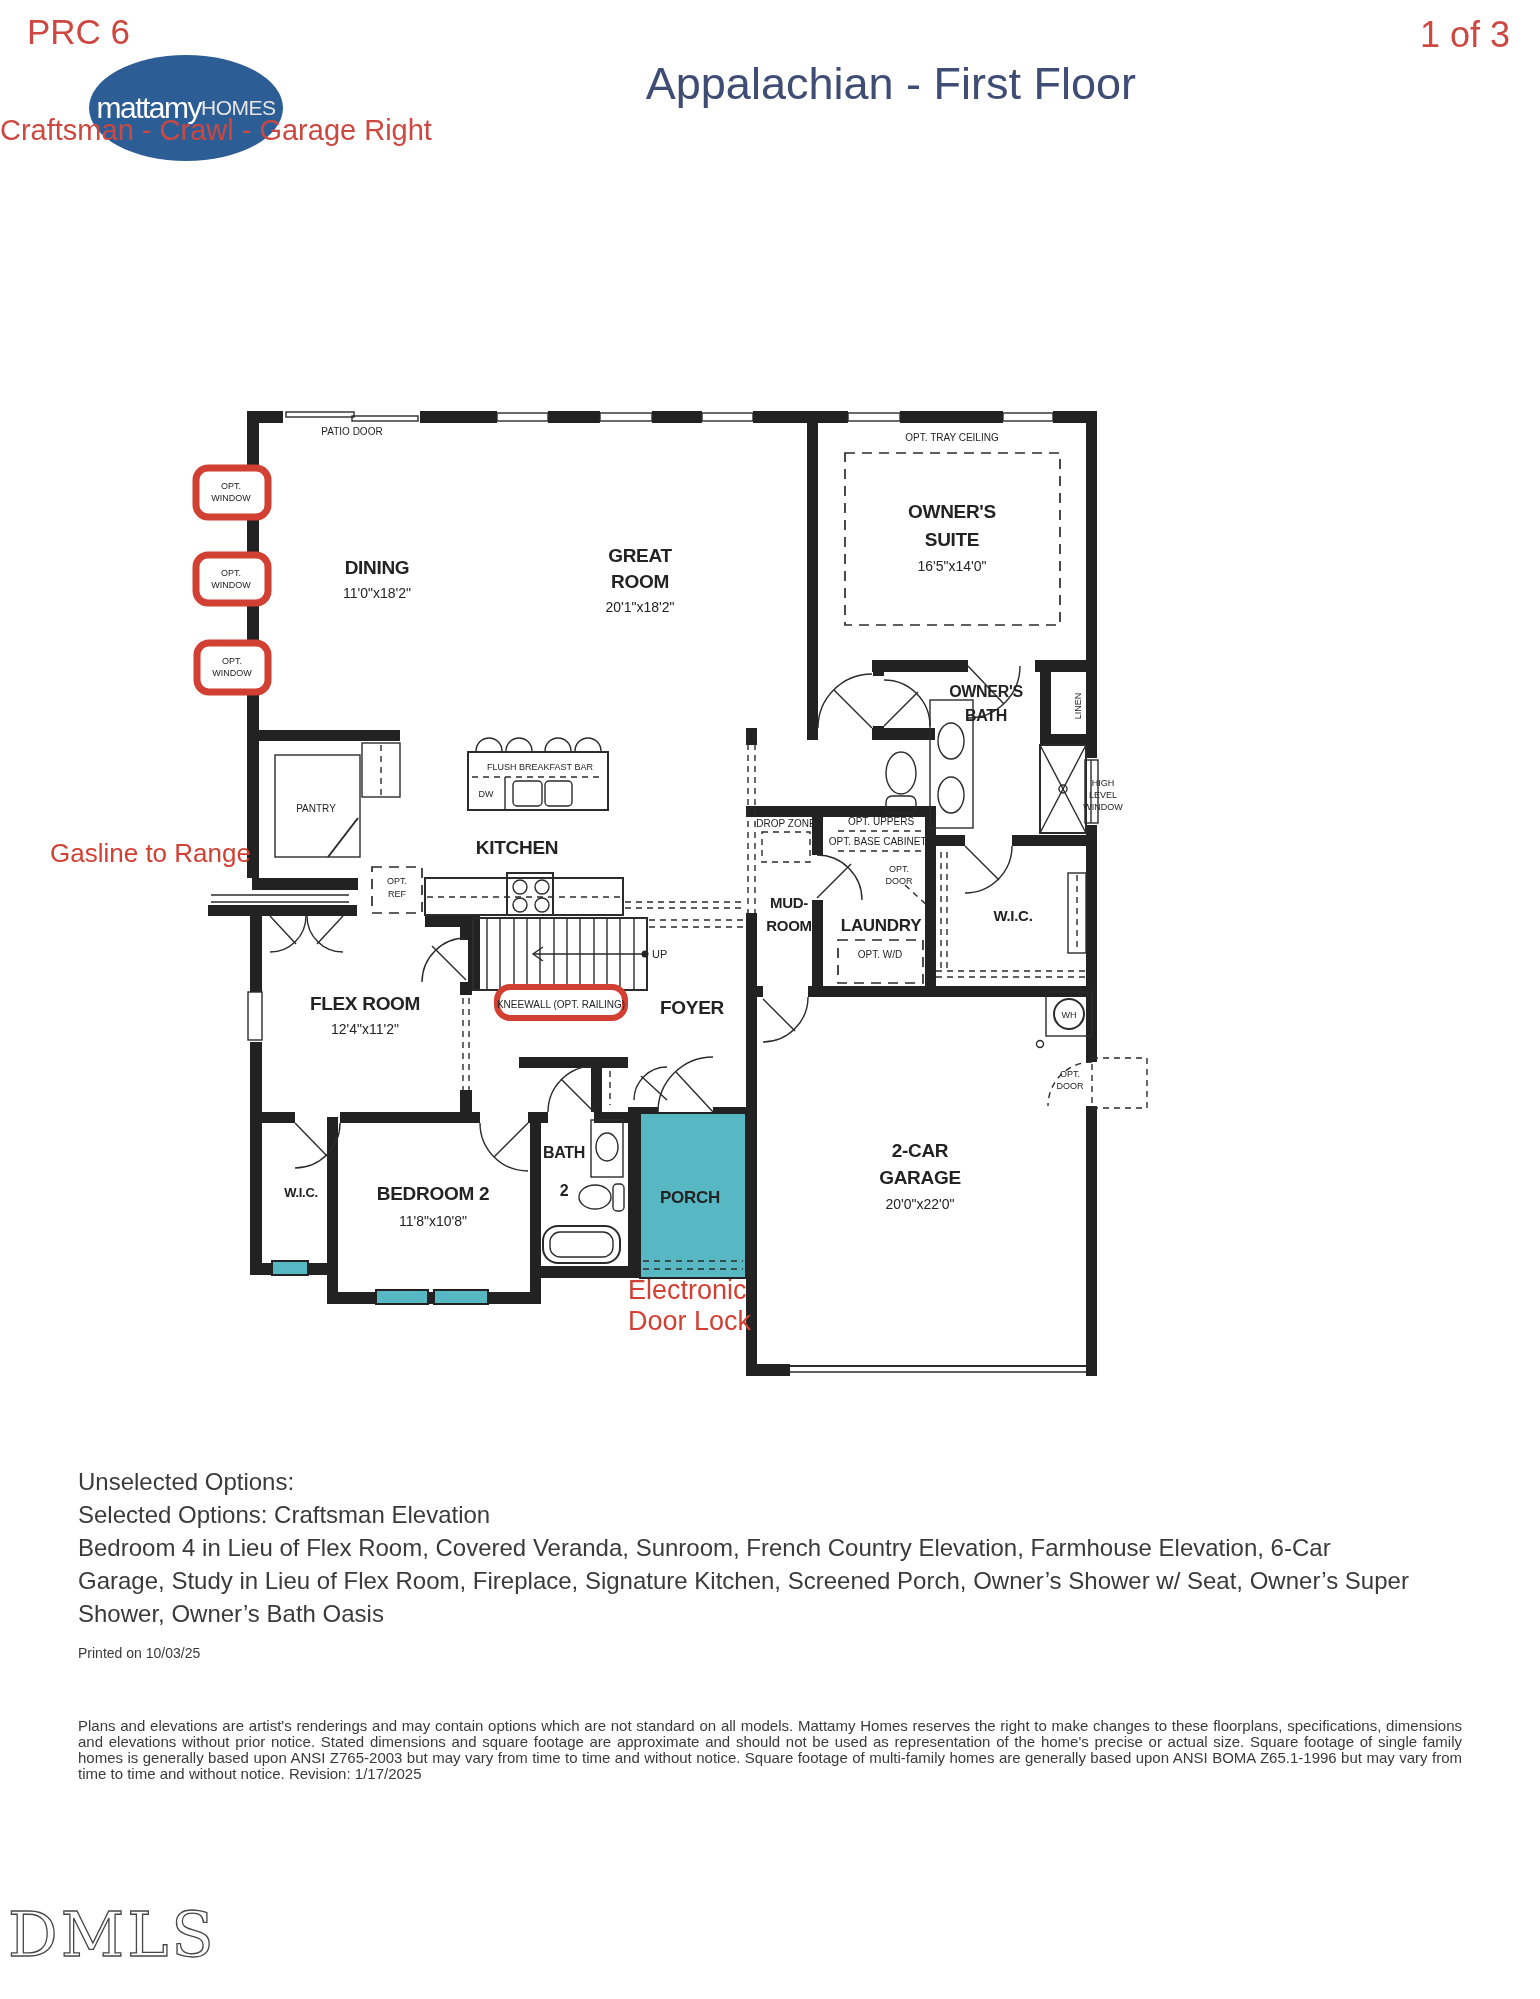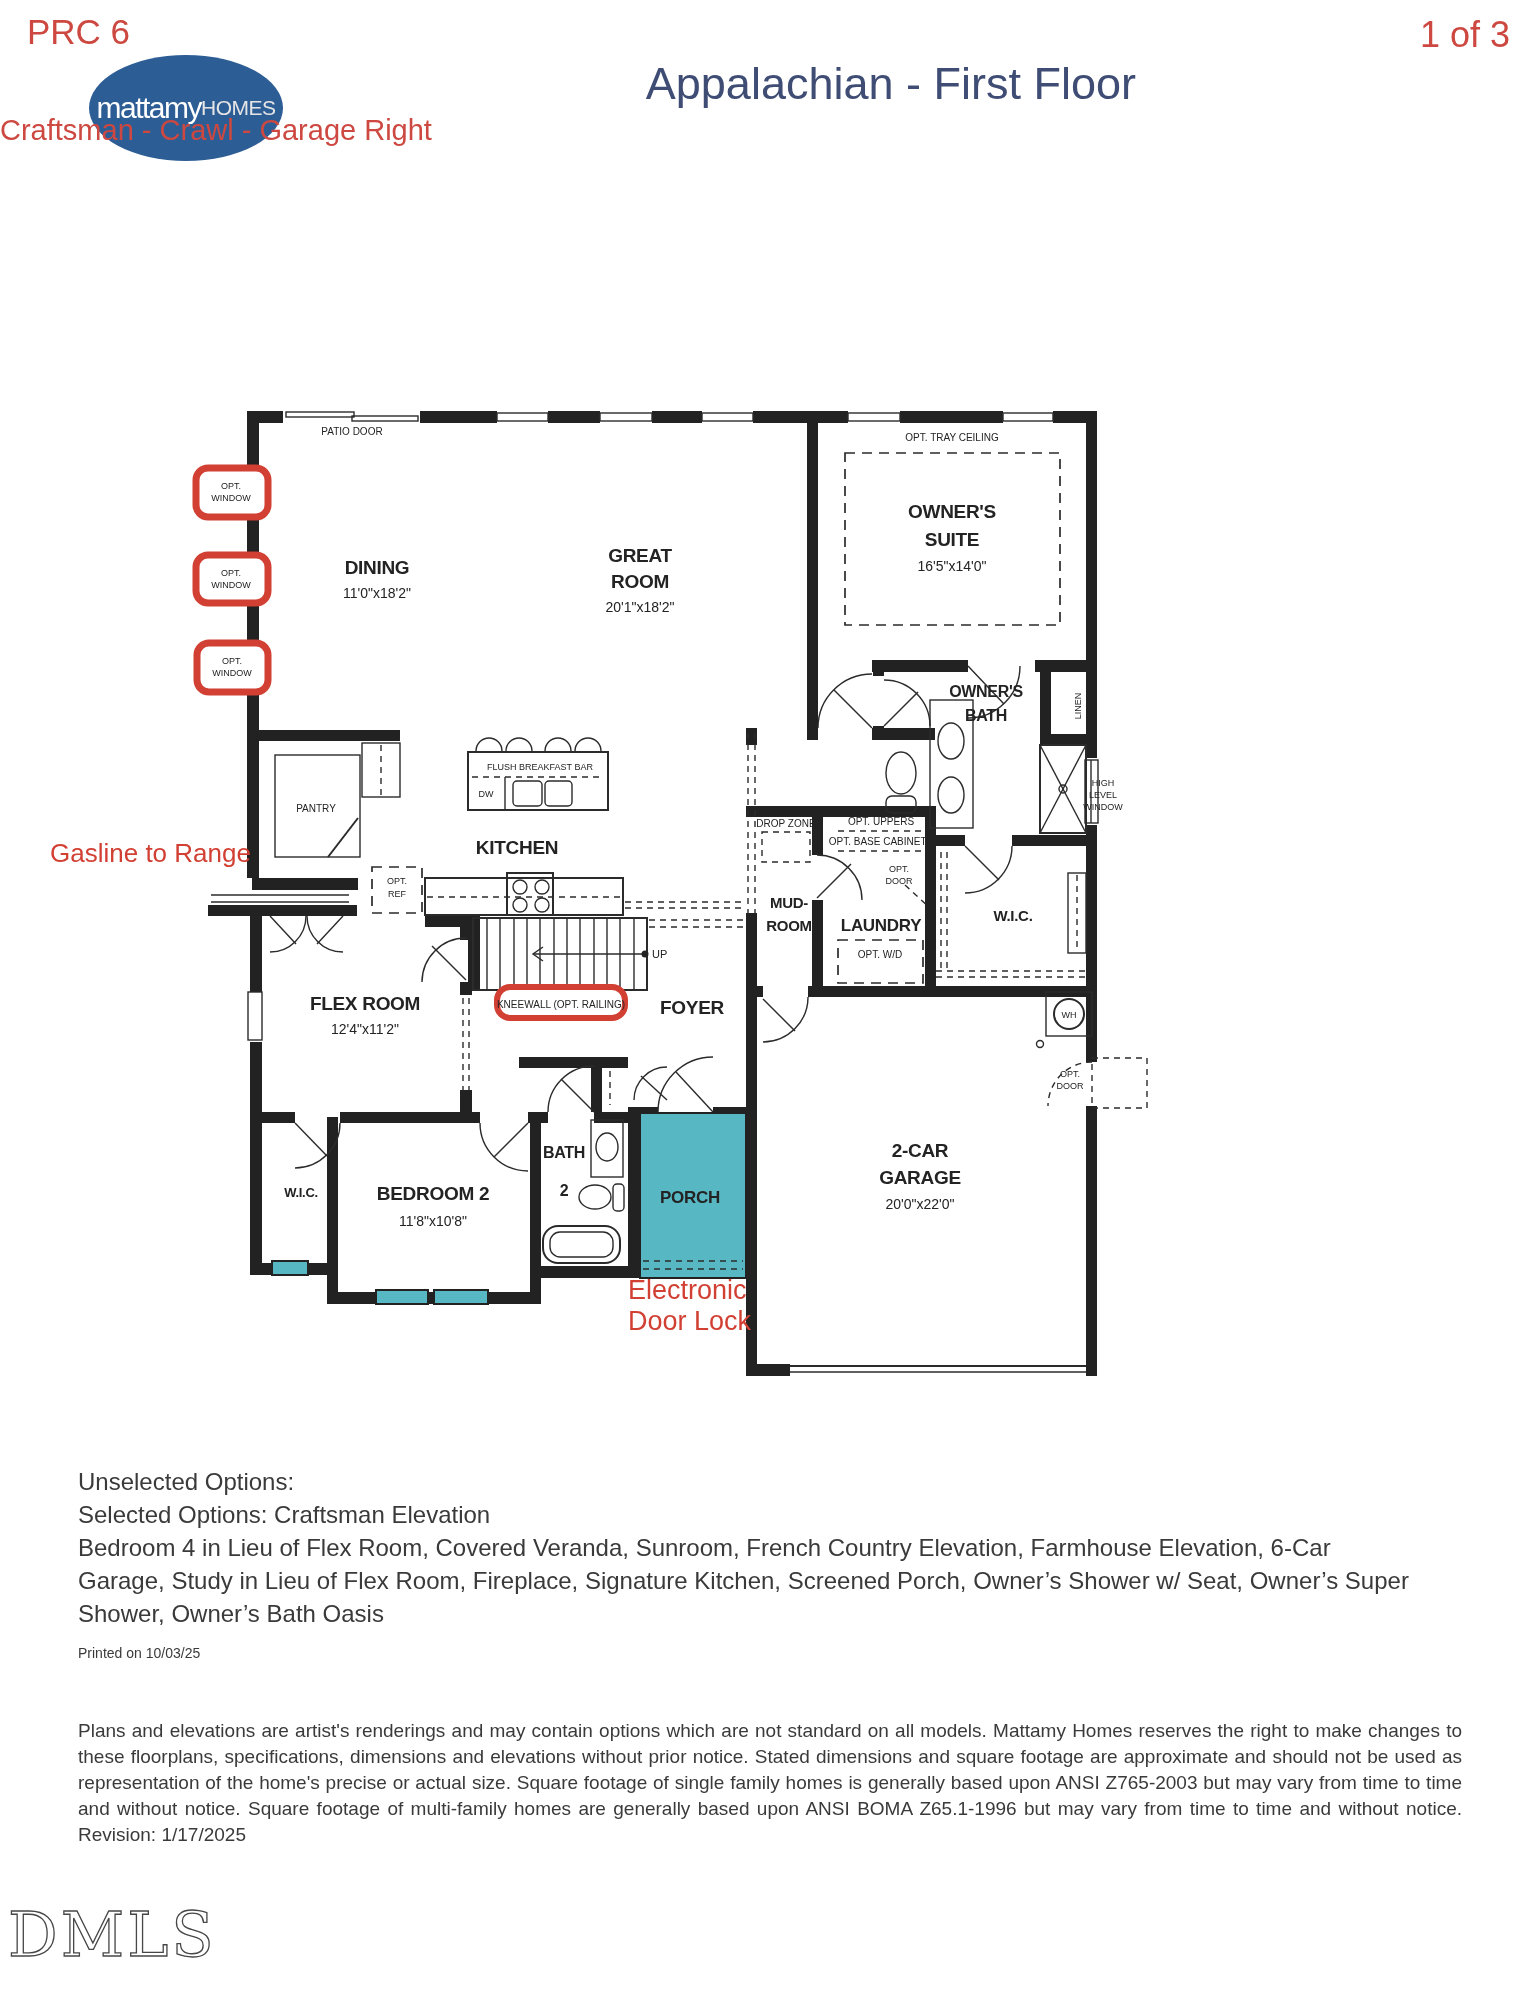--- a/index.html
+++ b/index.html
@@ -37,21 +37,21 @@
   .s19{font-size:19px;} .s17{font-size:17px;} .s16{font-size:16px;} .s15{font-size:15px;} .s13{font-size:13px;}
   .dm{font-size:14px;fill:var(--ink);text-anchor:middle;}
   .sm{font-size:10px;fill:var(--ink);text-anchor:middle;}
   .sm9{font-size:9px;fill:var(--ink);text-anchor:middle;}
   .sm11{font-size:11px;fill:var(--ink);}
   .red-t{fill:var(--red-annotation);font-size:26px;}
   .red-t27{fill:var(--red-annotation);font-size:27px;}
   
   .opts{position:absolute;left:78px;top:1465px;width:1340px;font-size:24px;line-height:33px;color:#3a3a3a;}
   .printed{position:absolute;left:78px;top:1645px;font-size:14px;color:#3a3a3a;}
-  .disclaimer{position:absolute;left:78px;top:1718px;width:1384px;font-size:19px;line-height:26px;color:#3a3a3a;text-align:justify;}
+  .disclaimer{position:absolute;left:78px;top:1718px;width:1384px;font-size:15px;line-height:16px;color:#3a3a3a;text-align:justify;}
   .watermark{position:absolute;left:4px;top:1892px;}
   .watermark text{font-family:"DejaVu Serif","Liberation Serif",serif;font-size:62px;letter-spacing:3px;
                   fill:none;stroke:#474747;stroke-width:1.3px;}
 </style>
 </head>
 <body>
 
 <div class="page">
 
   <div class="prc">PRC 6</div>

